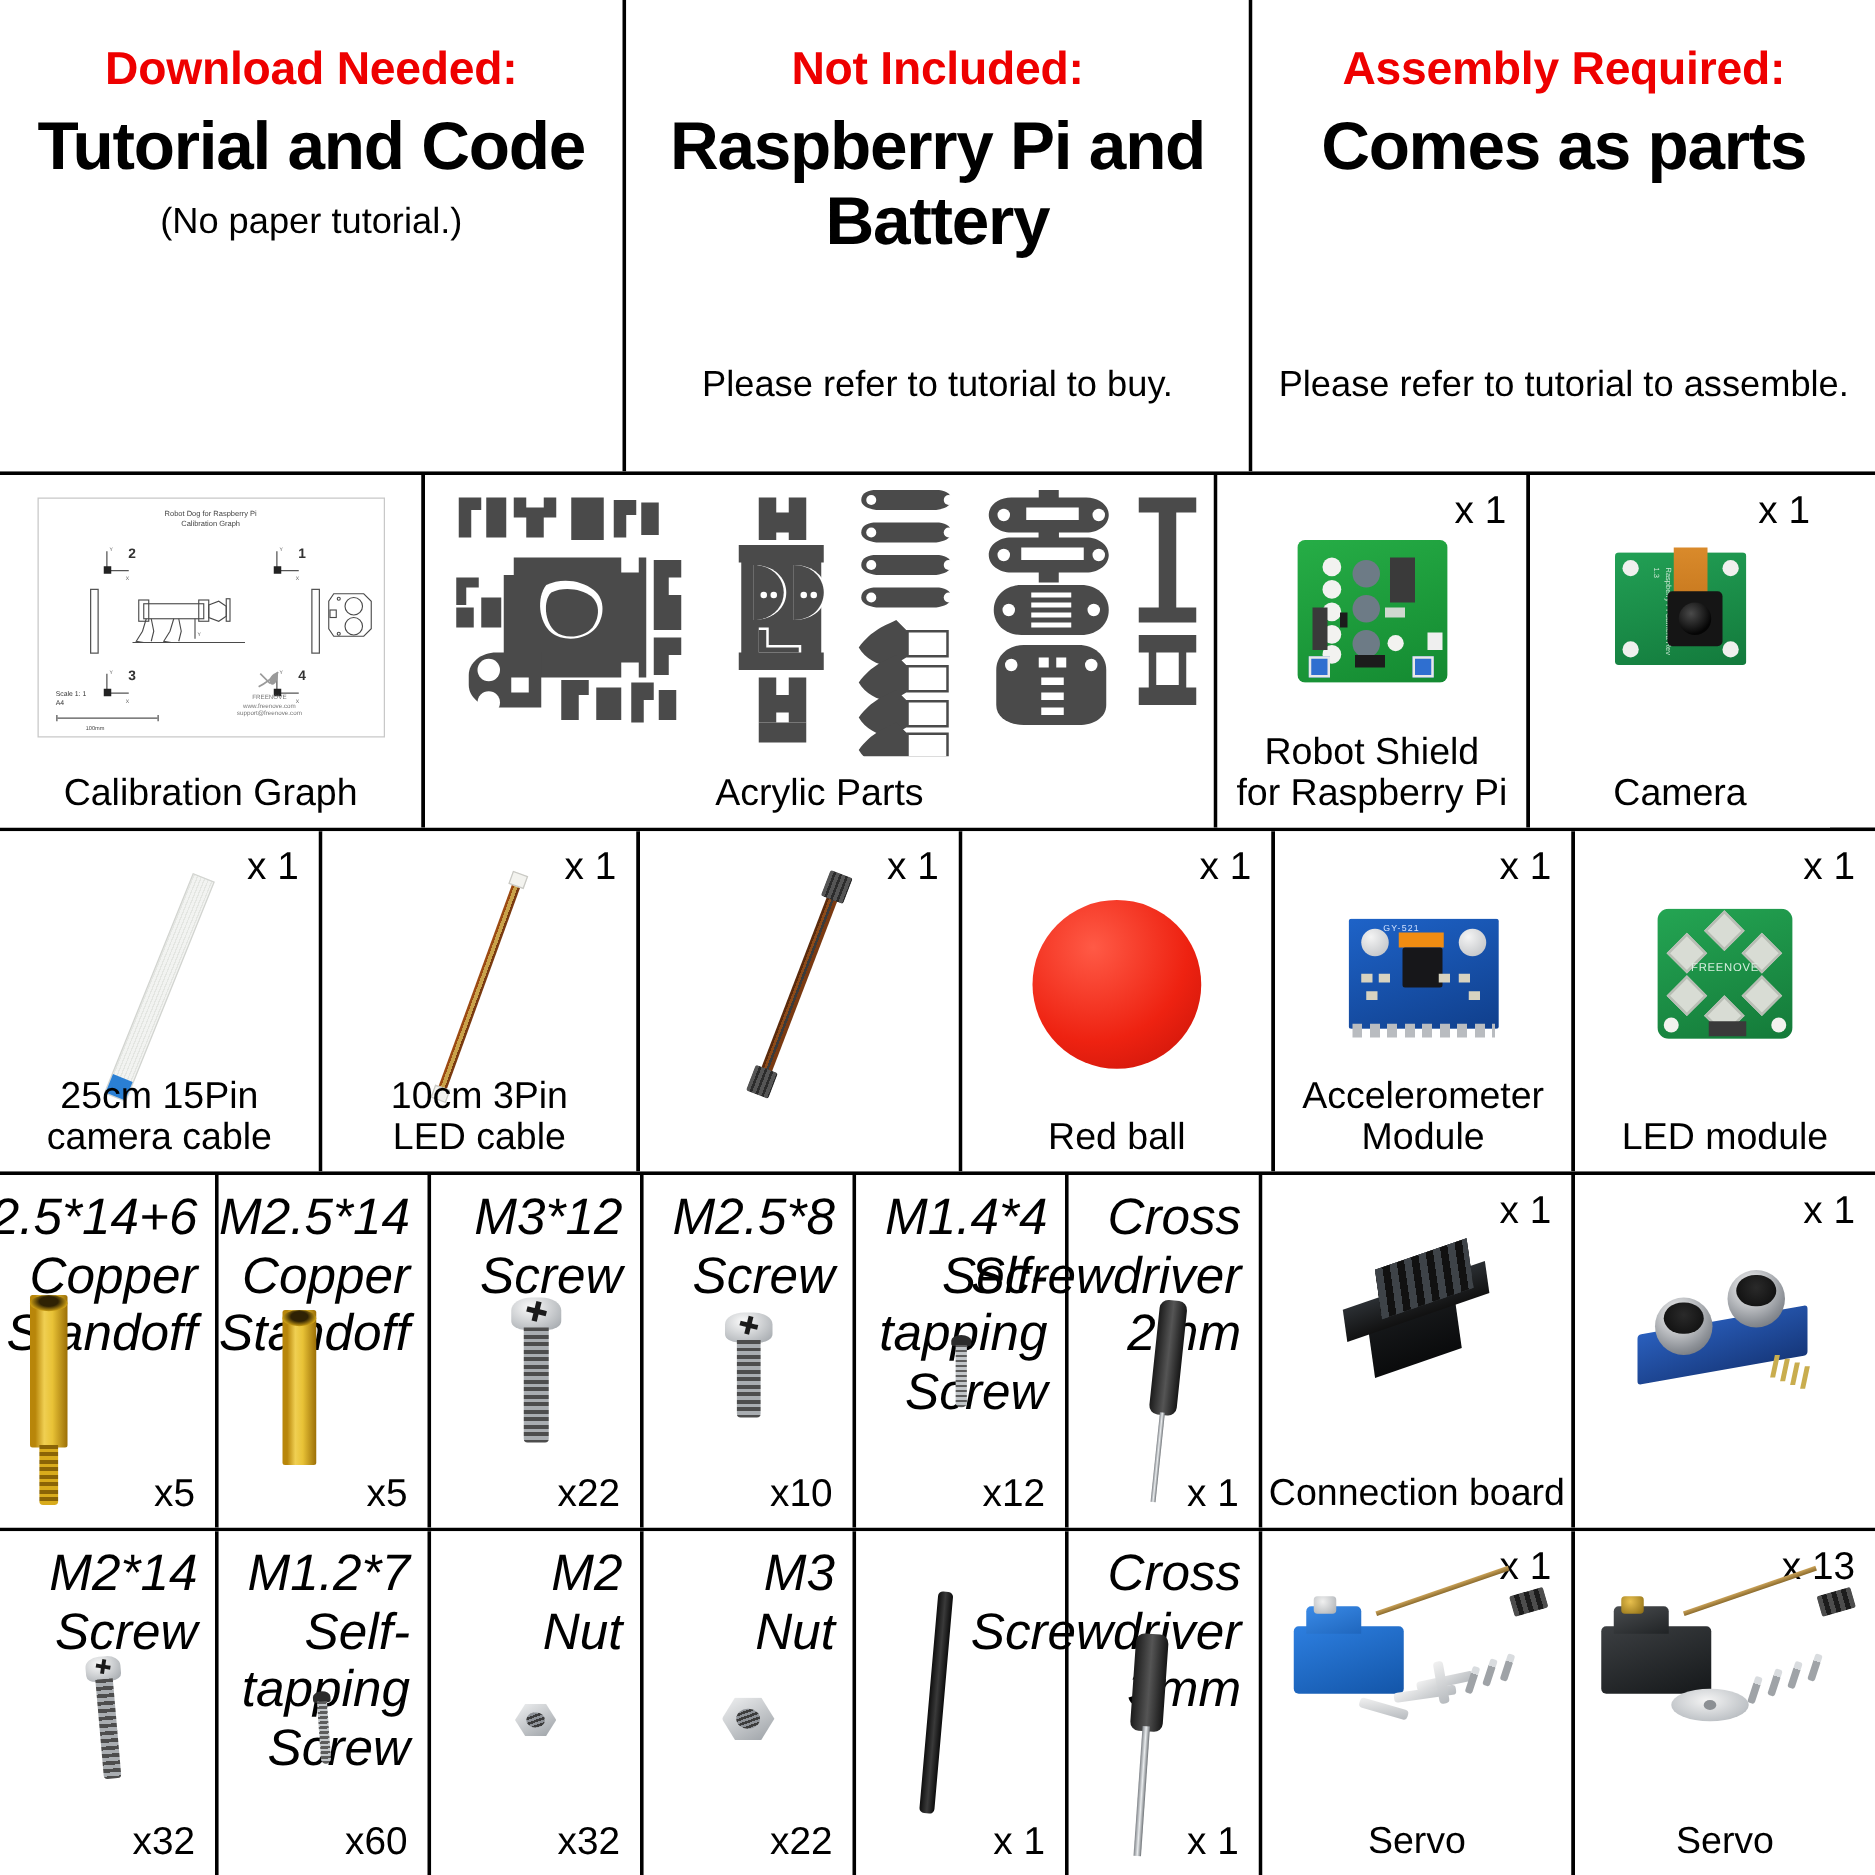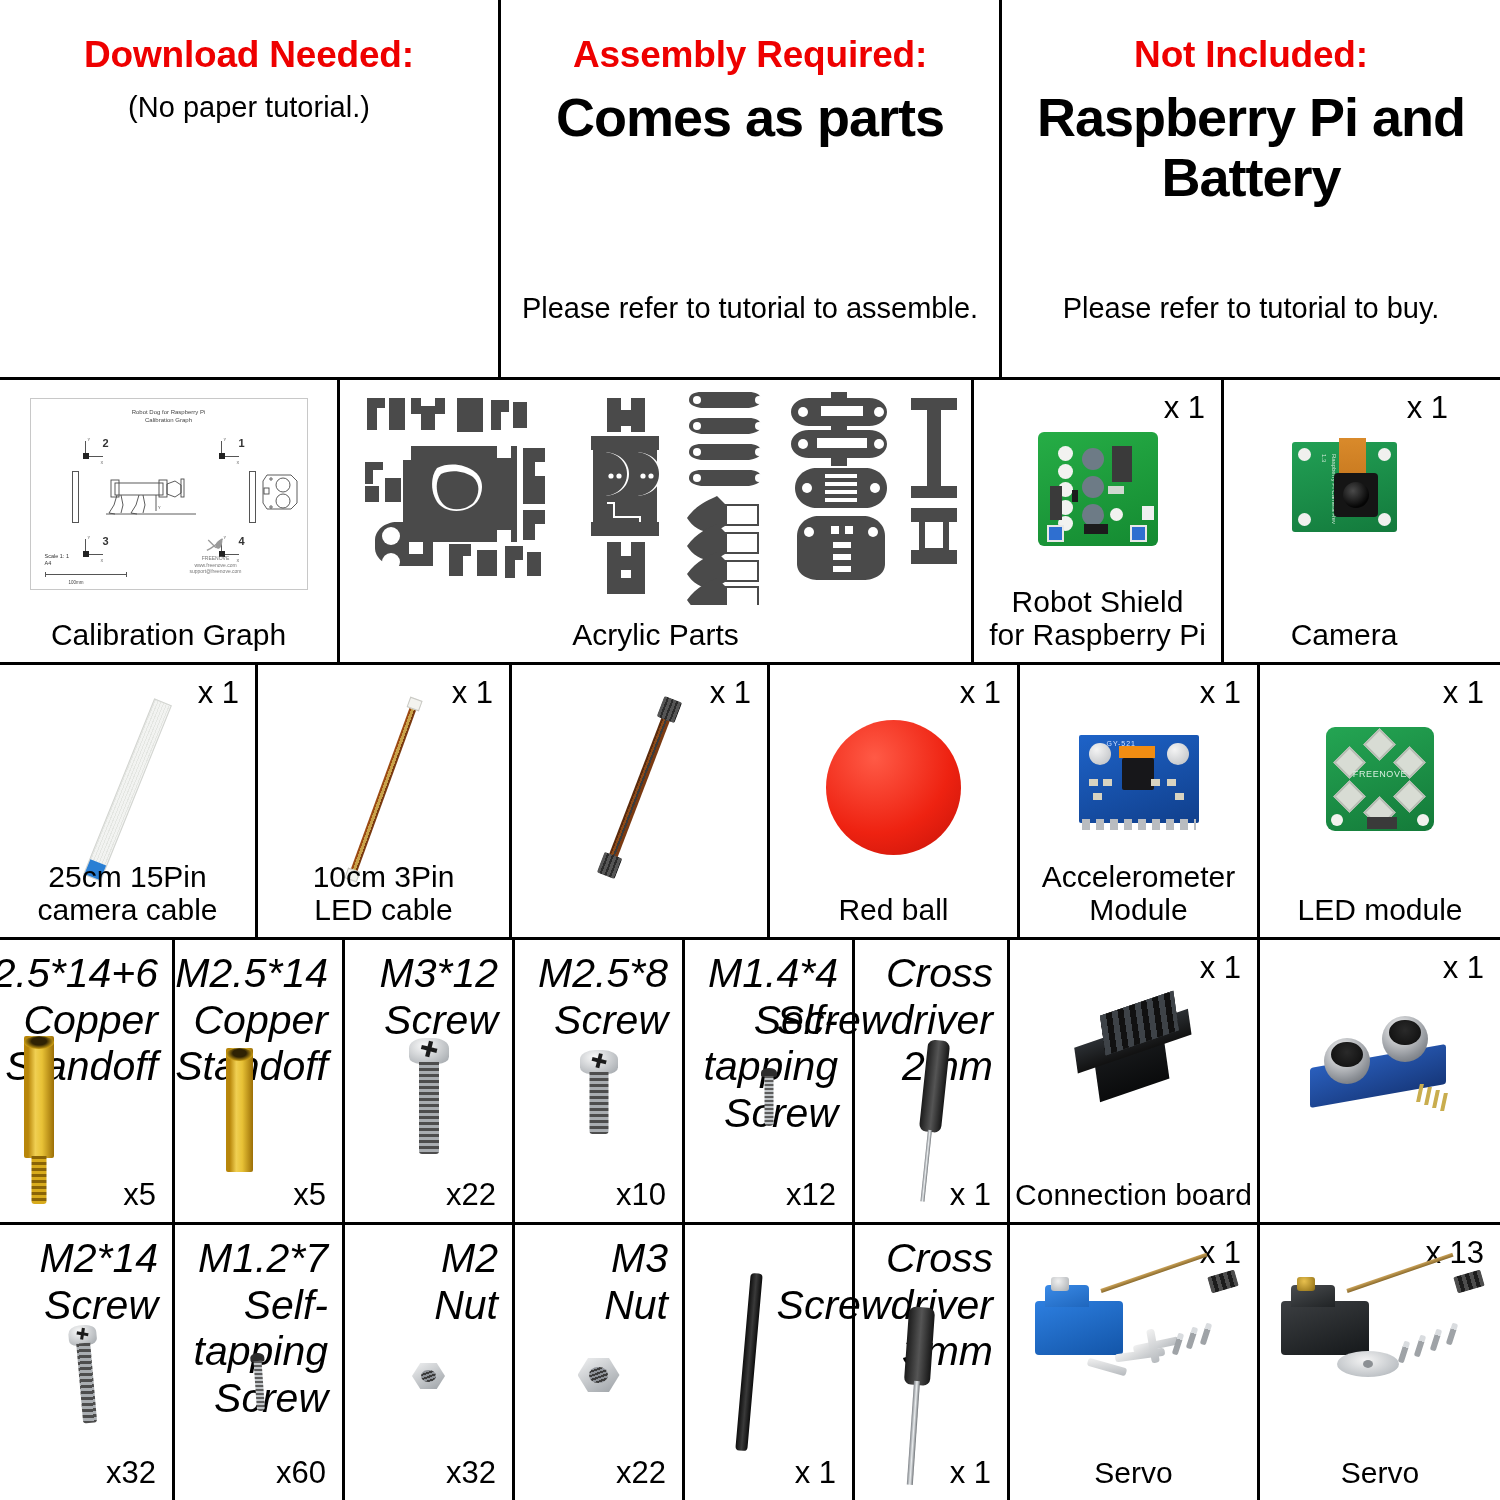--- a/index.html
+++ b/index.html
@@ -238,33 +238,34 @@
 </style>
 </head>
 <body>
 
 <div class="sheet">
 
   <div class="row hrow">
 
     <div class="cell hcell">
       <div class="h-red">Download Needed:</div>
+      <div class="h-big">Tutorial and Code</div>
       <div class="h-sub">(No paper tutorial.)</div>
+    </div>
+
+    <div class="cell hcell">
+      <div class="h-red">Not Included:</div>
+      <div class="h-big">Raspberry Pi and Battery</div>
+      <div class="h-foot">Please refer to tutorial to buy.</div>
     </div>
 
     <div class="cell hcell">
       <div class="h-red">Assembly Required:</div>
       <div class="h-big">Comes as parts</div>
       <div class="h-foot">Please refer to tutorial to assemble.</div>
-    </div>
-
-    <div class="cell hcell">
-      <div class="h-red">Not Included:</div>
-      <div class="h-big">Raspberry Pi and Battery</div>
-      <div class="h-foot">Please refer to tutorial to buy.</div>
     </div>
   </div>
 
   <div class="row r2">
 
     <div class="cell pcell" style="width:340px">
       <div class="art" style="top:18px">
         <div class="calib">
           <div class="ttl"><span>Robot Dog for Raspberry Pi</span><br>
             <span>Calibration Graph</span></div>

